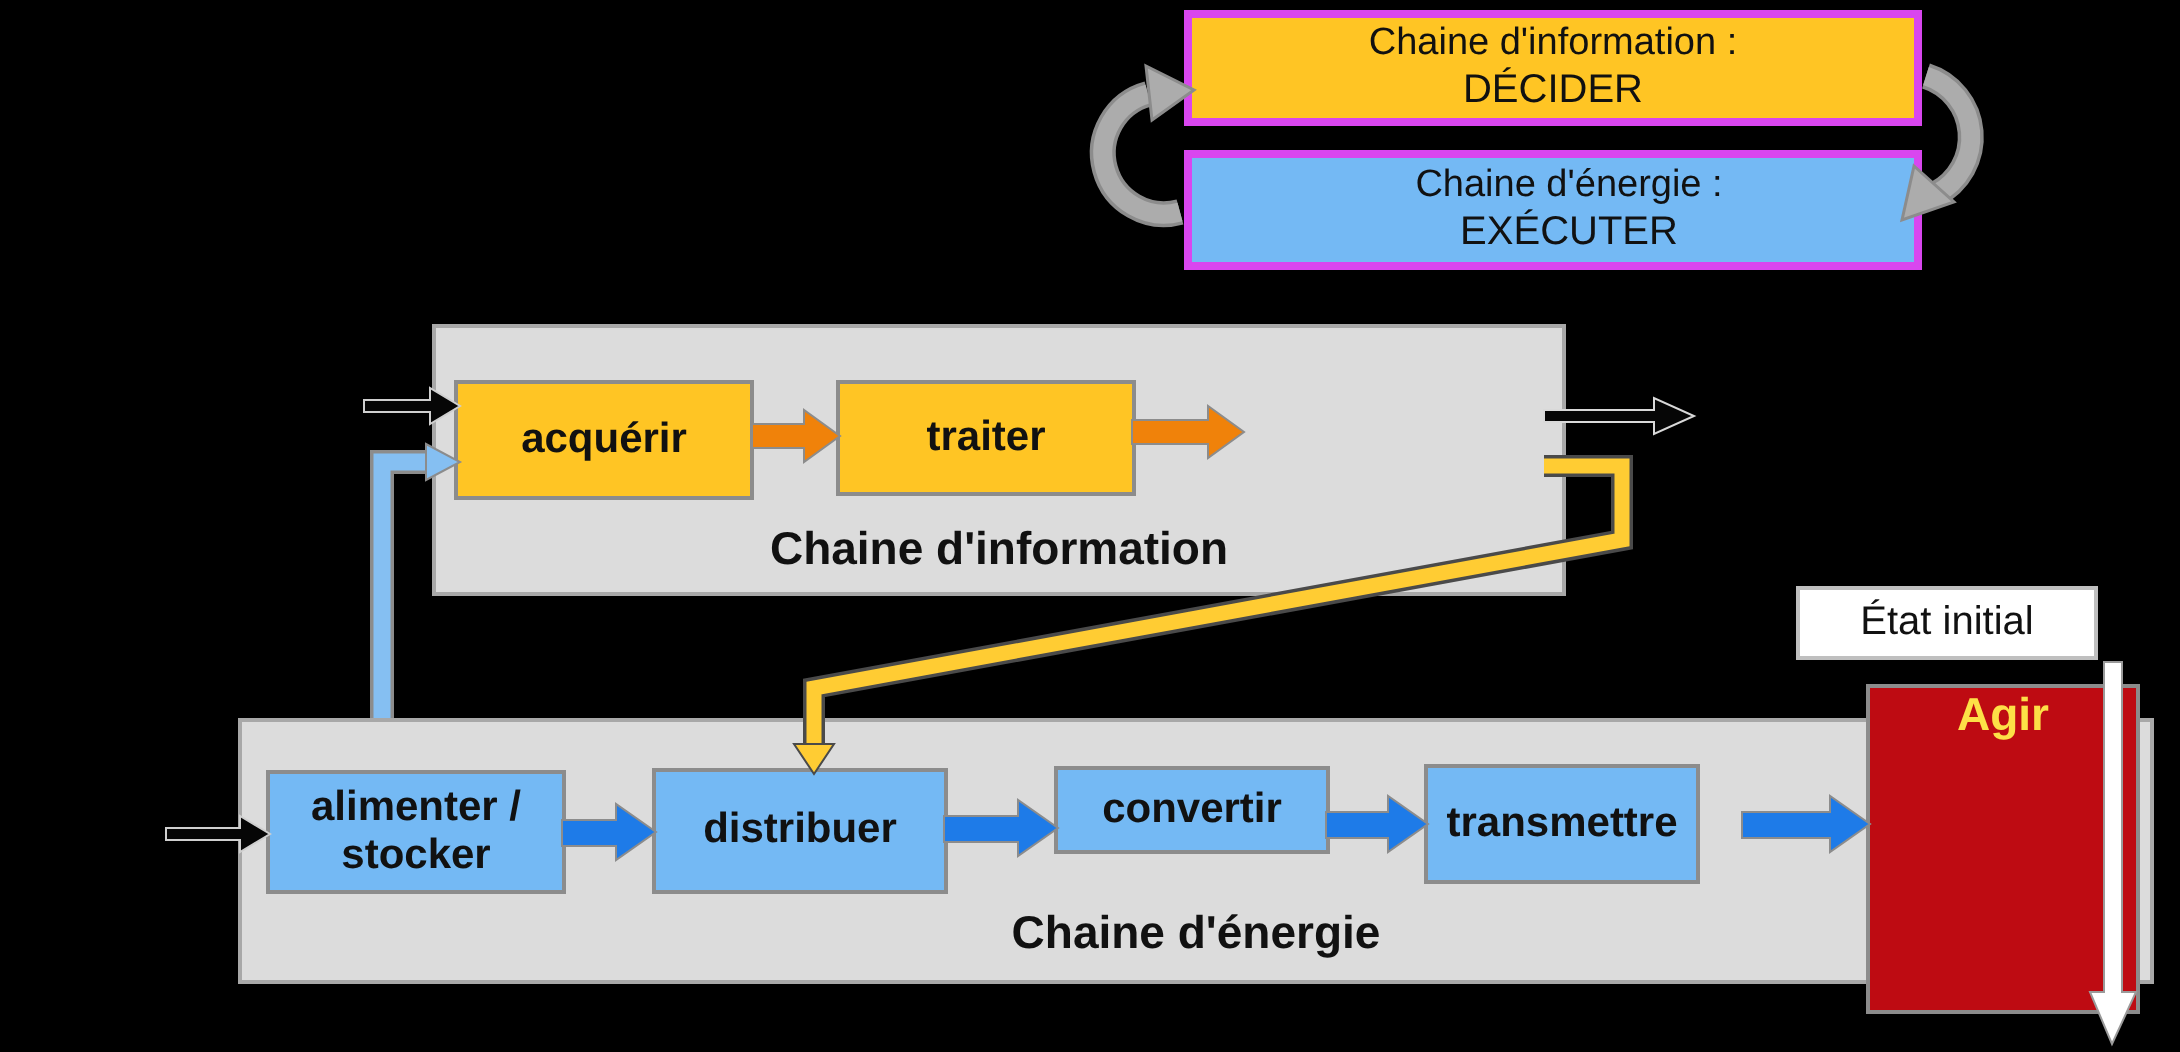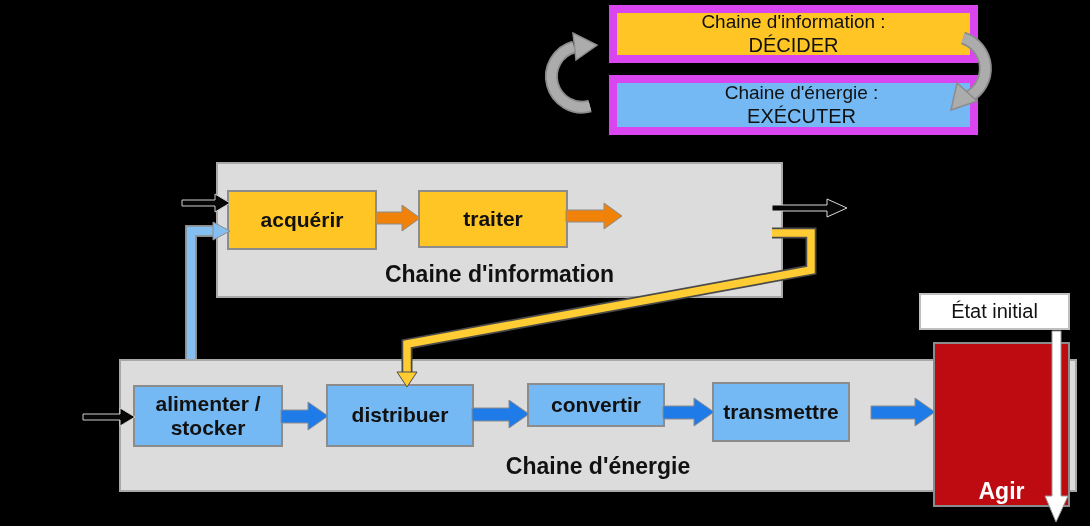--- a/index.html
+++ b/index.html
@@ -10,23 +10,22 @@
   }
   html,body{margin:0;padding:0;background:var(--background);}
   .stage{
     position:relative;width:1090px;height:526px;background:var(--background);
     overflow:hidden;font-family:"Liberation Sans","DejaVu Sans",sans-serif;color:#111;
   }
   .stage *{box-sizing:border-box;}
   
   .cyc-box{
     position:absolute;left:592px;width:369px;display:flex;flex-direction:column;
-    align-items:center;justify-content:center;text-align:center;border:8px solid #d946ef;
+    align-items:center;justify-content:center;text-align:center;border:4px solid #d946ef;
     line-height:1.25;
-    margin-left:17px;
   }
   .cyc-info{top:5px;height:58px;background:var(--chain_yellow);}
   .cyc-energy{top:75px;height:60px;background:var(--chain_blue);padding-left:16px;}
   .cyc-box .l1{font-size:19px;}
   .cyc-box .l2{font-size:20px;font-weight:normal;}
   
   .panel{position:absolute;background:var(--panel_gray);border:2px solid #a8a8a8;}
   .panel-info{left:216px;top:162px;width:567px;height:136px;}
   .panel-energy{left:119px;top:359px;width:958px;height:133px;}
   .panel-label{
@@ -39,24 +38,24 @@
     position:absolute;display:flex;align-items:center;justify-content:center;
     text-align:center;font-size:21px;font-weight:bold;border:2px solid #8c8c8c;
     line-height:1.15;padding:16px;
   }
   .step.yellow{background:var(--chain_yellow);}
   .step.blue{background:var(--chain_blue);}
   
   .agir{
     position:absolute;left:933px;top:342px;width:137px;height:165px;
     background:var(--action_red);border:2px solid #8c8c8c;display:flex;
-    align-items:flex-end;justify-content:center;color:#ffffff;font-size:23px;font-weight:bold;
+    align-items:flex-start;justify-content:center;color:#fde047;font-size:23px;font-weight:bold;
   }
   .etat{
-    position:absolute;left:919px;top:293px;width:151px;height:37px;background:#fff;
+    position:absolute;left:898px;top:293px;width:151px;height:37px;background:#fff;
     border:2px solid #bfbfbf;display:flex;align-items:center;justify-content:center;
     font-size:20px;color:#111;
   }
   .arrow-layer{position:absolute;left:0;top:0;z-index:5;pointer-events:none;}
 </style>
 </head>
 <body>
 
 <div class="stage">
 

